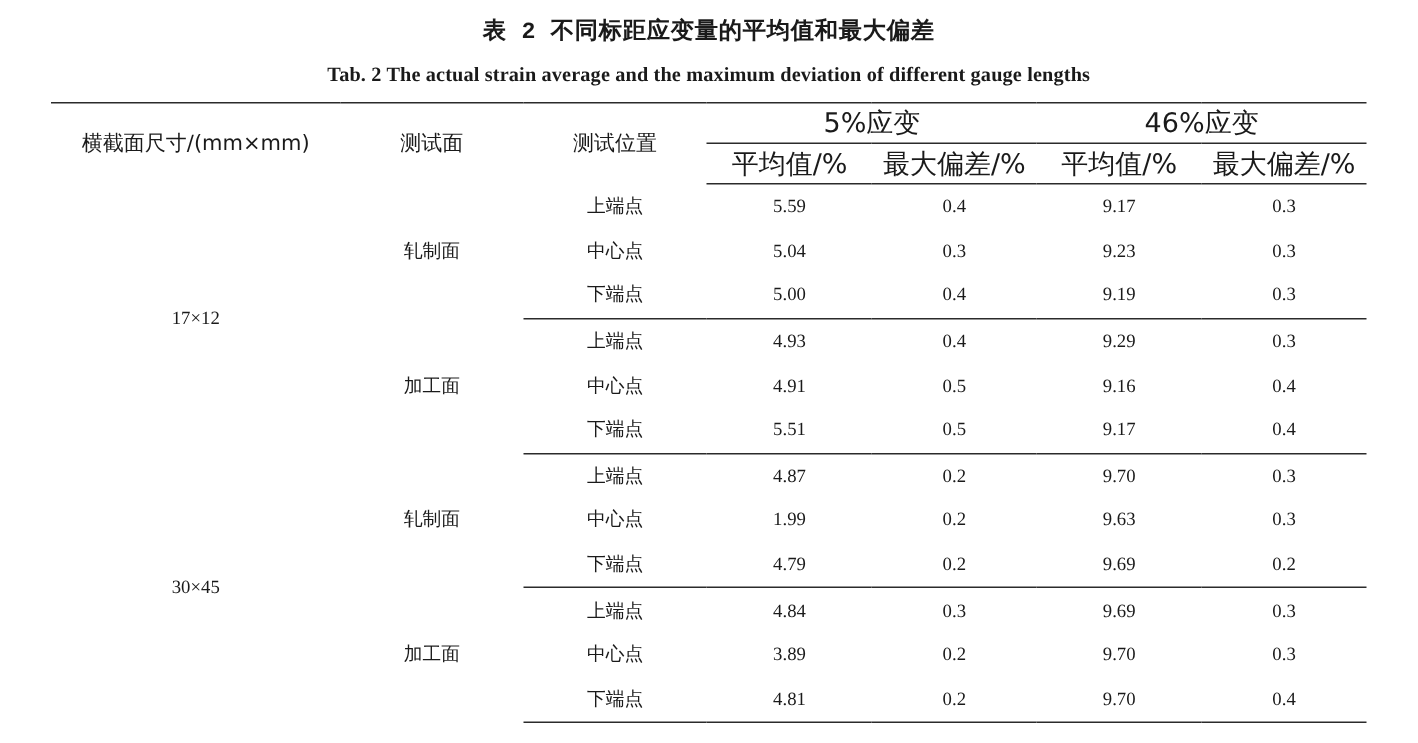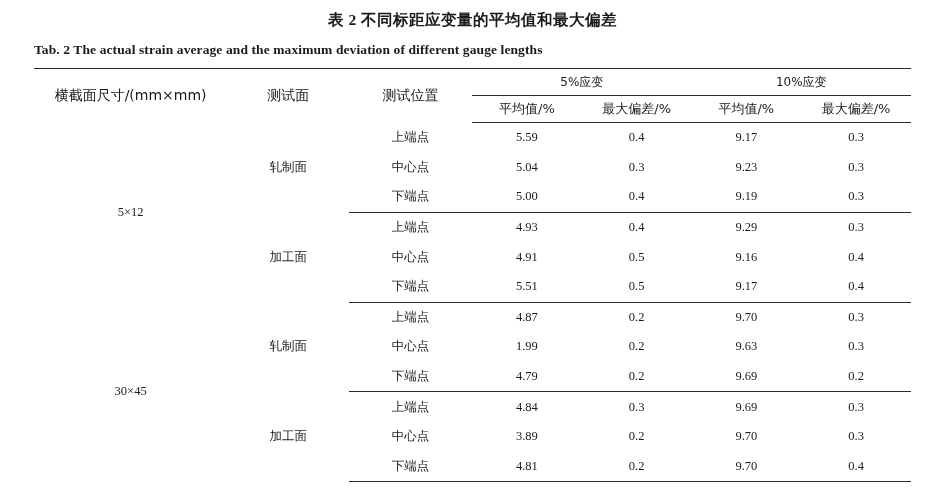--- a/index.html
+++ b/index.html
@@ -20,24 +20,24 @@
     height: 495px;
     box-sizing: border-box;
     padding: 0 34px;
   }
   .title-zh {
     text-align: center;
     font-size: 15.5px;
     font-weight: bold;
     letter-spacing: 0.5px;
     margin-top: 10px;
-    font-family: Liberation Serif, serif;
+    font-family: Liberation Mono, monospace;
   }
   .title-en {
-    text-align: left;
+    text-align: center;
     font-size: 13.5px;
     font-weight: bold;
     margin-top: 11px;
     letter-spacing: 0.1px;
     font-family: "Liberation Serif", "DejaVu Serif", serif;
   }
   table.tbl {
     width: 100%;
     border-collapse: collapse;
     margin-top: 10px;
@@ -52,26 +52,26 @@
   .rule-top td {
     border-top: 1.6px solid #2b2b2b;
   }
   .hdr-cell {
     font-family: "DejaVu Sans", "Liberation Sans", sans-serif;
     font-size: 14px;
     height: 27px;
   }
   .hdr-group {
     font-family: "DejaVu Sans", "Liberation Sans", sans-serif;
-    font-size: 12px;
+    font-size: 18px;
     height: 26px;
   }
   .hdr-sub {
     font-family: "DejaVu Sans", "Liberation Sans", sans-serif;
-    font-size: 13px;
+    font-size: 18px;
     height: 26px;
   }
   .span-under {
     border-bottom: 0.9px solid #2b2b2b;
   }
   .hdr-bottom td {
     border-bottom: 0.9px solid #2b2b2b;
   }
   .data td {
     height: 29.6px;
@@ -118,31 +118,31 @@
         <col class="colw5">
         <col class="colw6">
         <col class="colw7">
     </colgroup>
     <tbody>
       <tr class="rule-top">
         <td class="hdr-cell cn" rowspan="2">横截面尺寸/(mm×mm)</td>
         <td class="hdr-cell cn" rowspan="2">测试面</td>
         <td class="hdr-cell cn" rowspan="2">测试位置</td>
         <td class="hdr-group cn span-under" colspan="2">5%应变</td>
-        <td class="hdr-group cn span-under" colspan="2">10%应变</td>
+        <td class="hdr-group cn span-under" colspan="2">46%应变</td>
       </tr>
       <tr class="hdr-bottom">
         <td class="hdr-sub cn">平均值/%</td>
         <td class="hdr-sub cn">最大偏差/%</td>
         <td class="hdr-sub cn">平均值/%</td>
         <td class="hdr-sub cn">最大偏差/%</td>
       </tr>
 
       <tr class="data">
-        <td class="num" rowspan="6">5×12</td>
+        <td class="num" rowspan="6">17×12</td>
         <td class="cn" rowspan="3">轧制面</td>
         <td class="cn">上端点</td>
         <td class="num">5.59</td>
         <td class="num">0.4</td>
         <td class="num">9.17</td>
         <td class="num">0.3</td>
       </tr>
       <tr class="data">
         <td class="cn">中心点</td>
         <td class="num">5.04</td>

